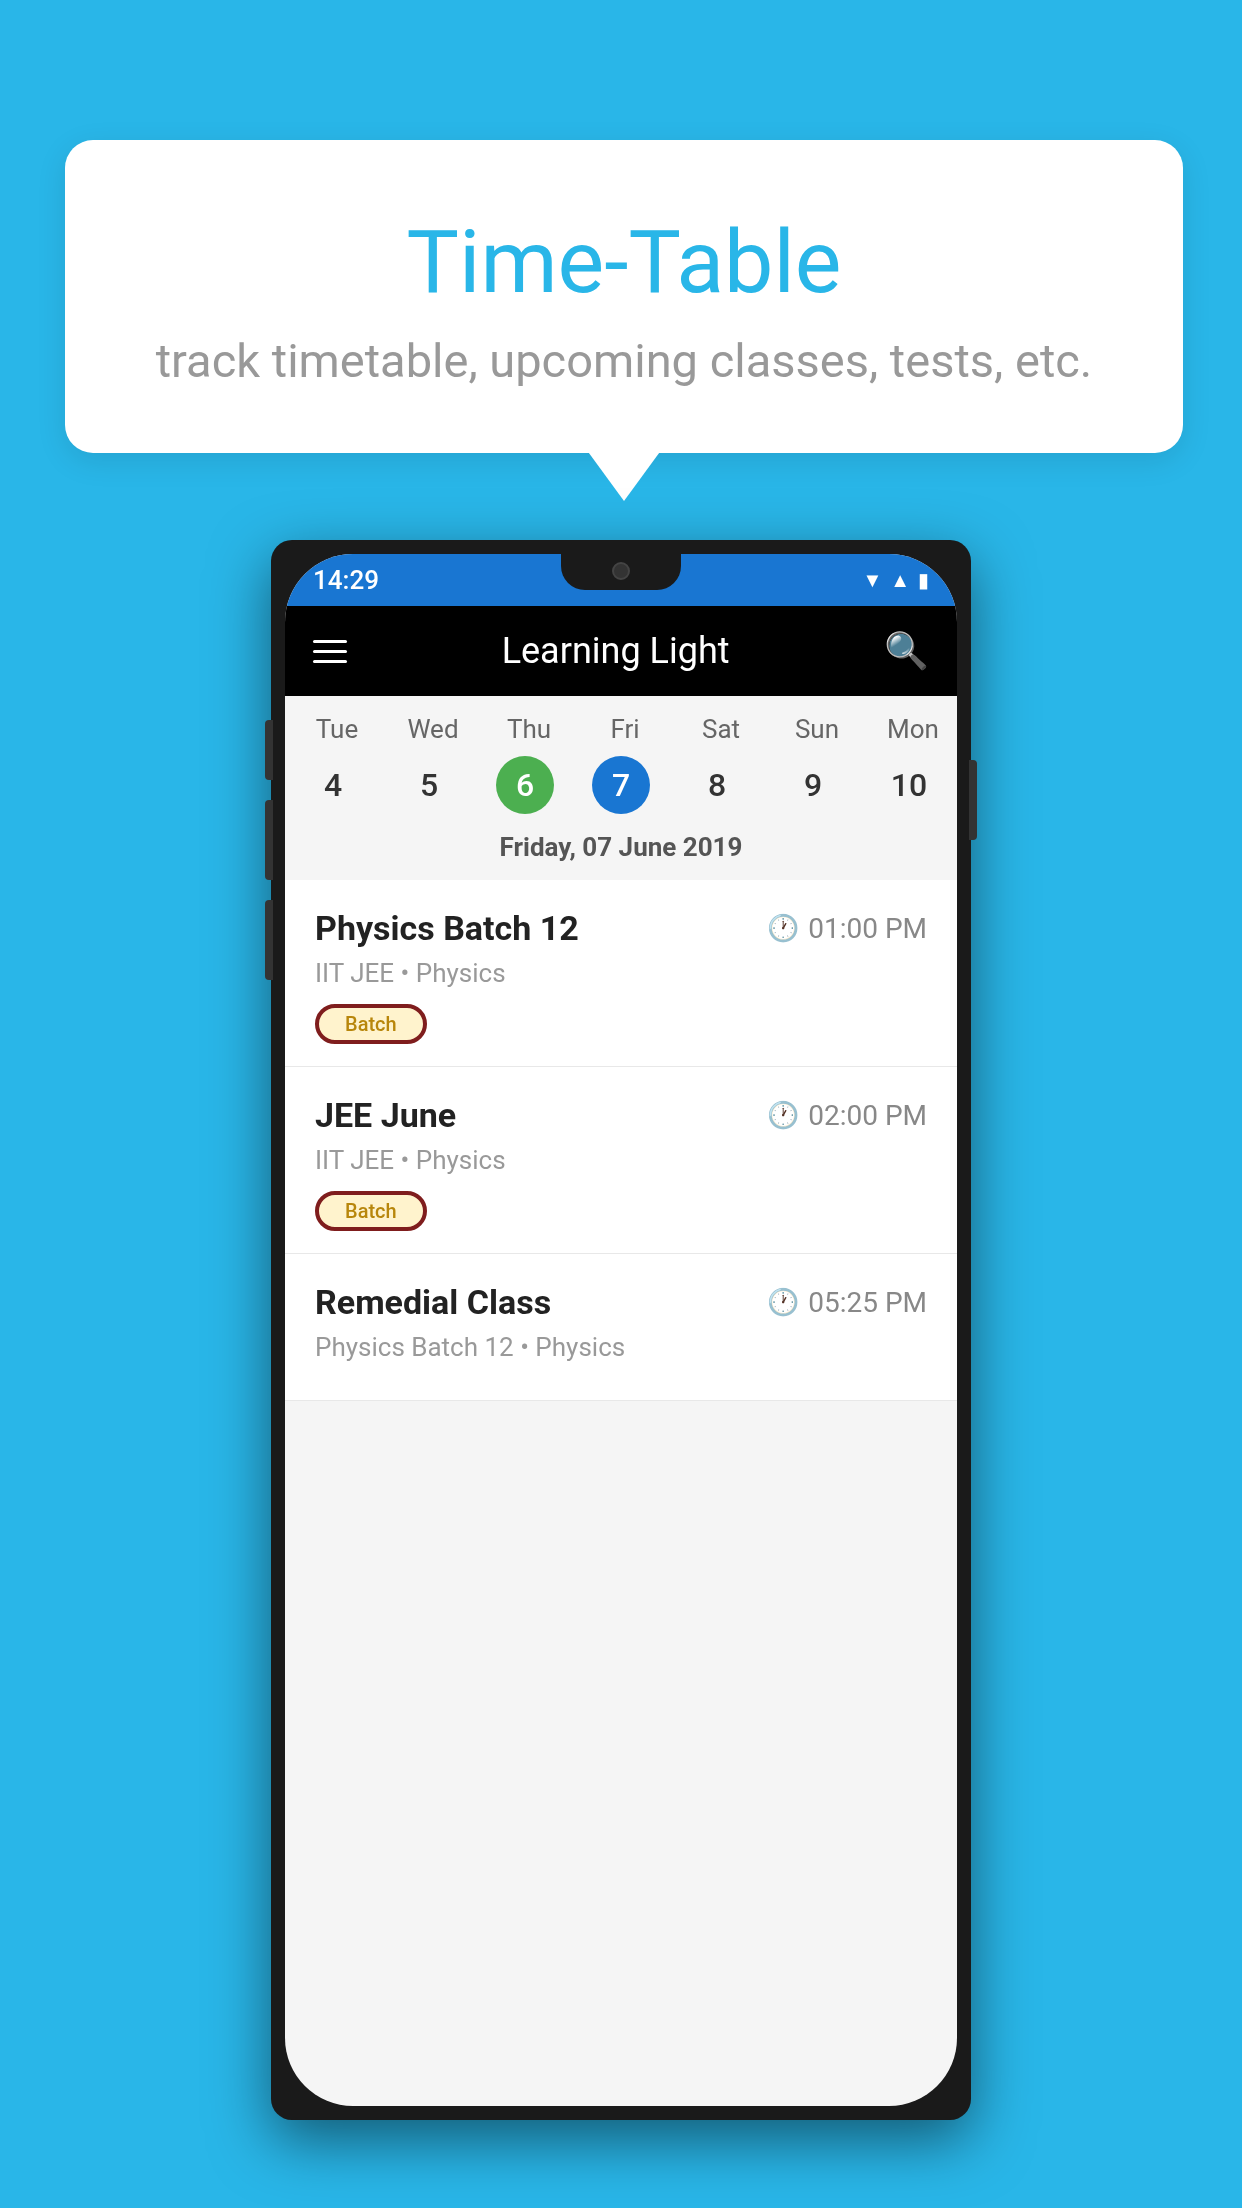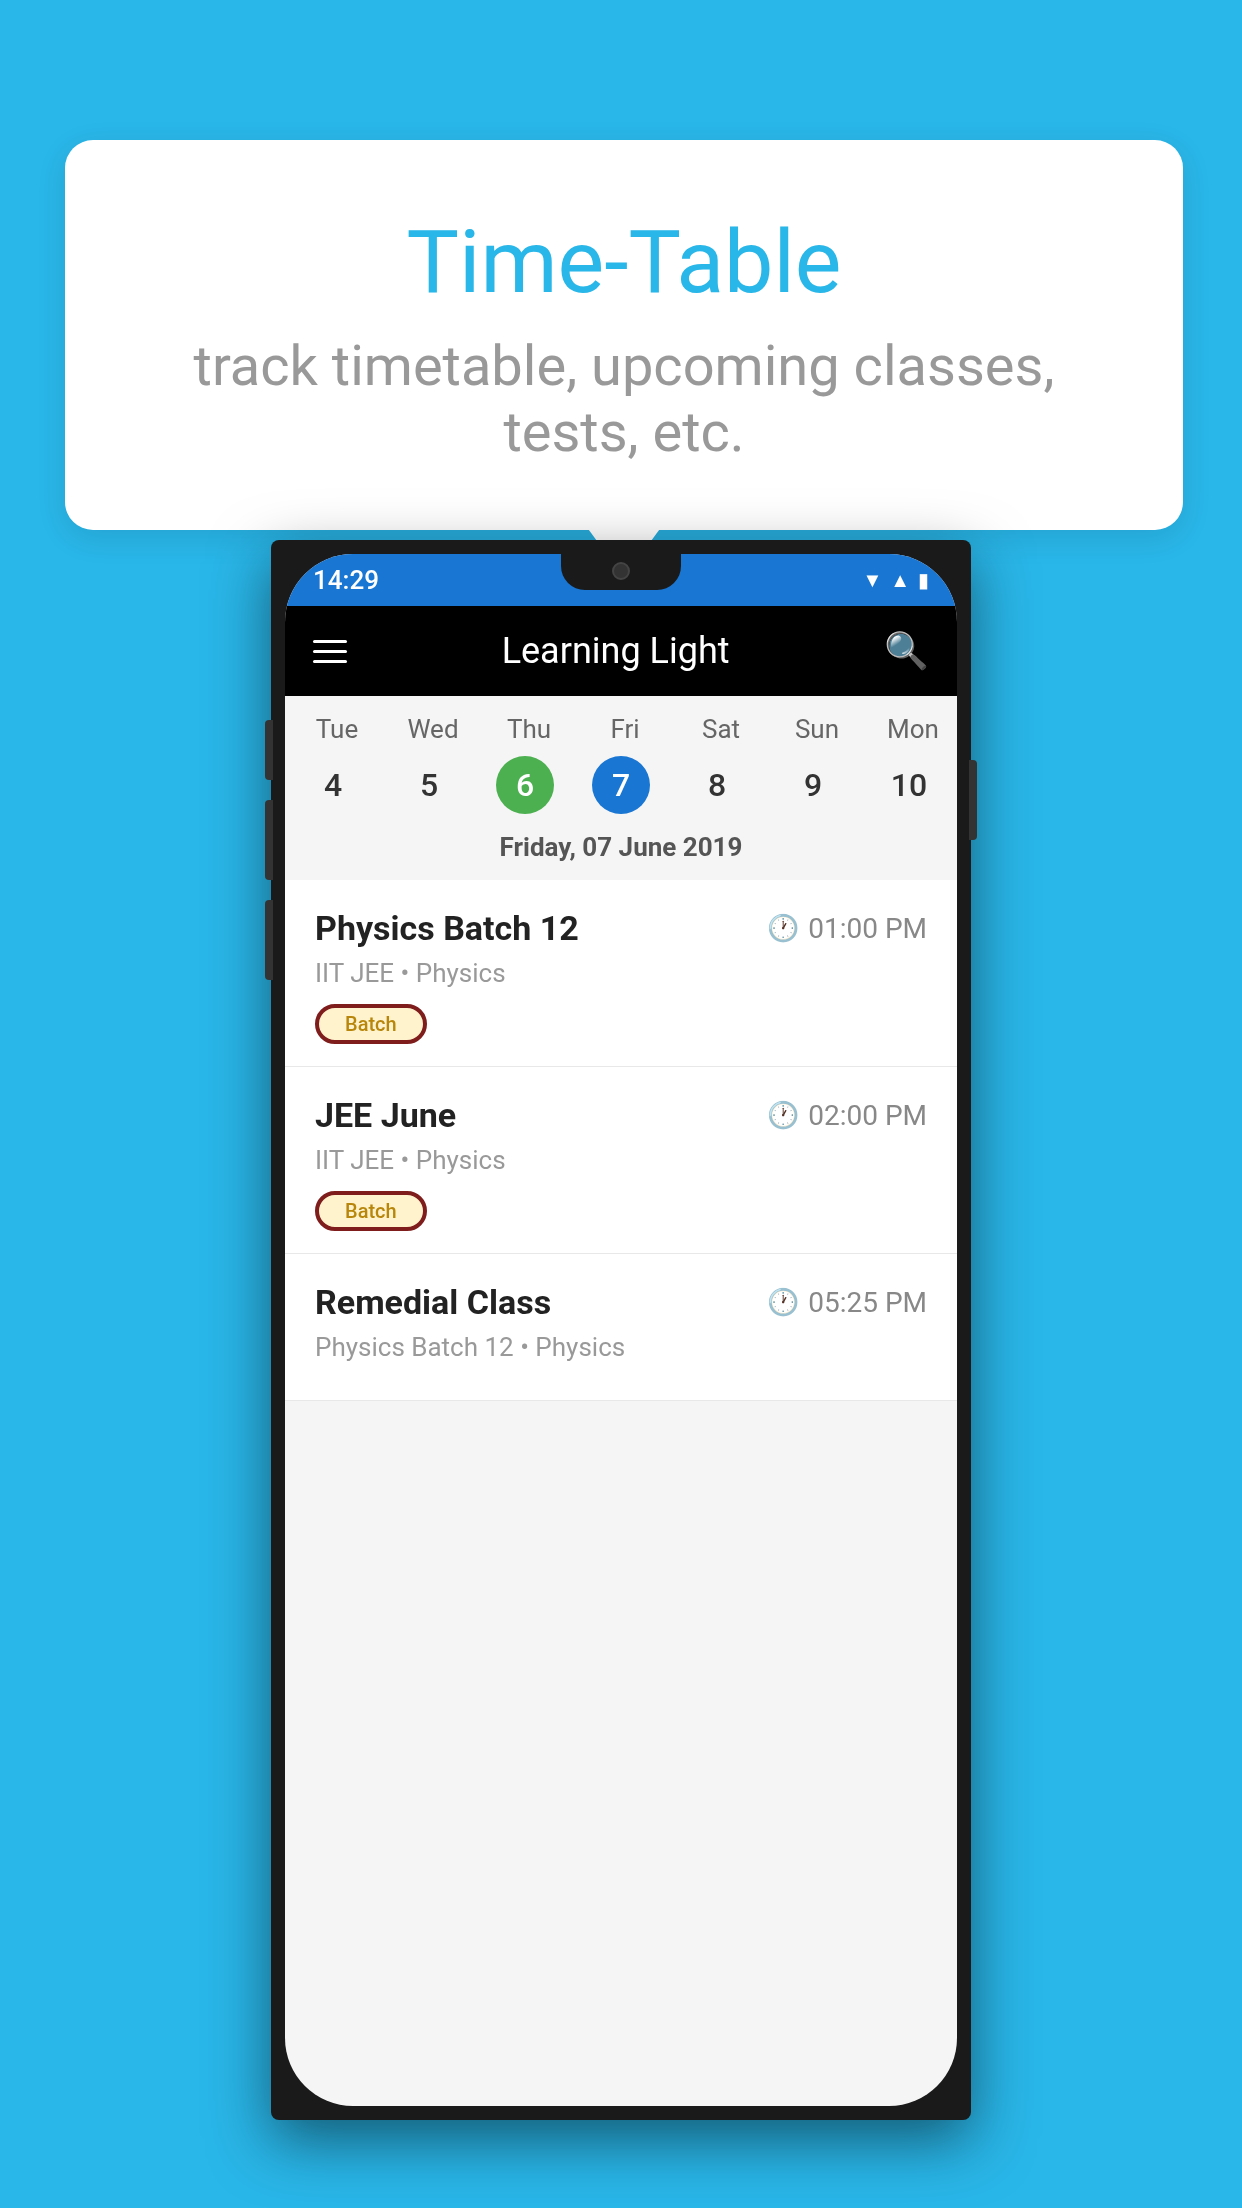--- a/index.html
+++ b/index.html
@@ -46,39 +46,39 @@
 
     .bubble-title {
       color: #29b6e8;
       font-size: 88px;
       font-weight: 400;
       margin-bottom: 20px;
     }
 
     .bubble-subtitle {
       color: #999;
-      font-size: 56px;
+      font-size: 47px;
       font-weight: 400;
     }
 
     
     .phone-container {
       position: absolute;
       top: 540px;
       left: 50%;
       transform: translateX(-50%);
       width: 700px;
       height: 1600px;
     }
 
     .phone-outer {
       width: 700px;
       height: 1580px;
       background: #1a1a1a;
-      border-radius: 8px;
+      border-radius: 21px;
       padding: 14px;
       position: relative;
       box-shadow: 0 20px 60px rgba(0,0,0,0.5);
     }
 
     
     .phone-notch {
       position: absolute;
       top: 14px;
       left: 50%;

